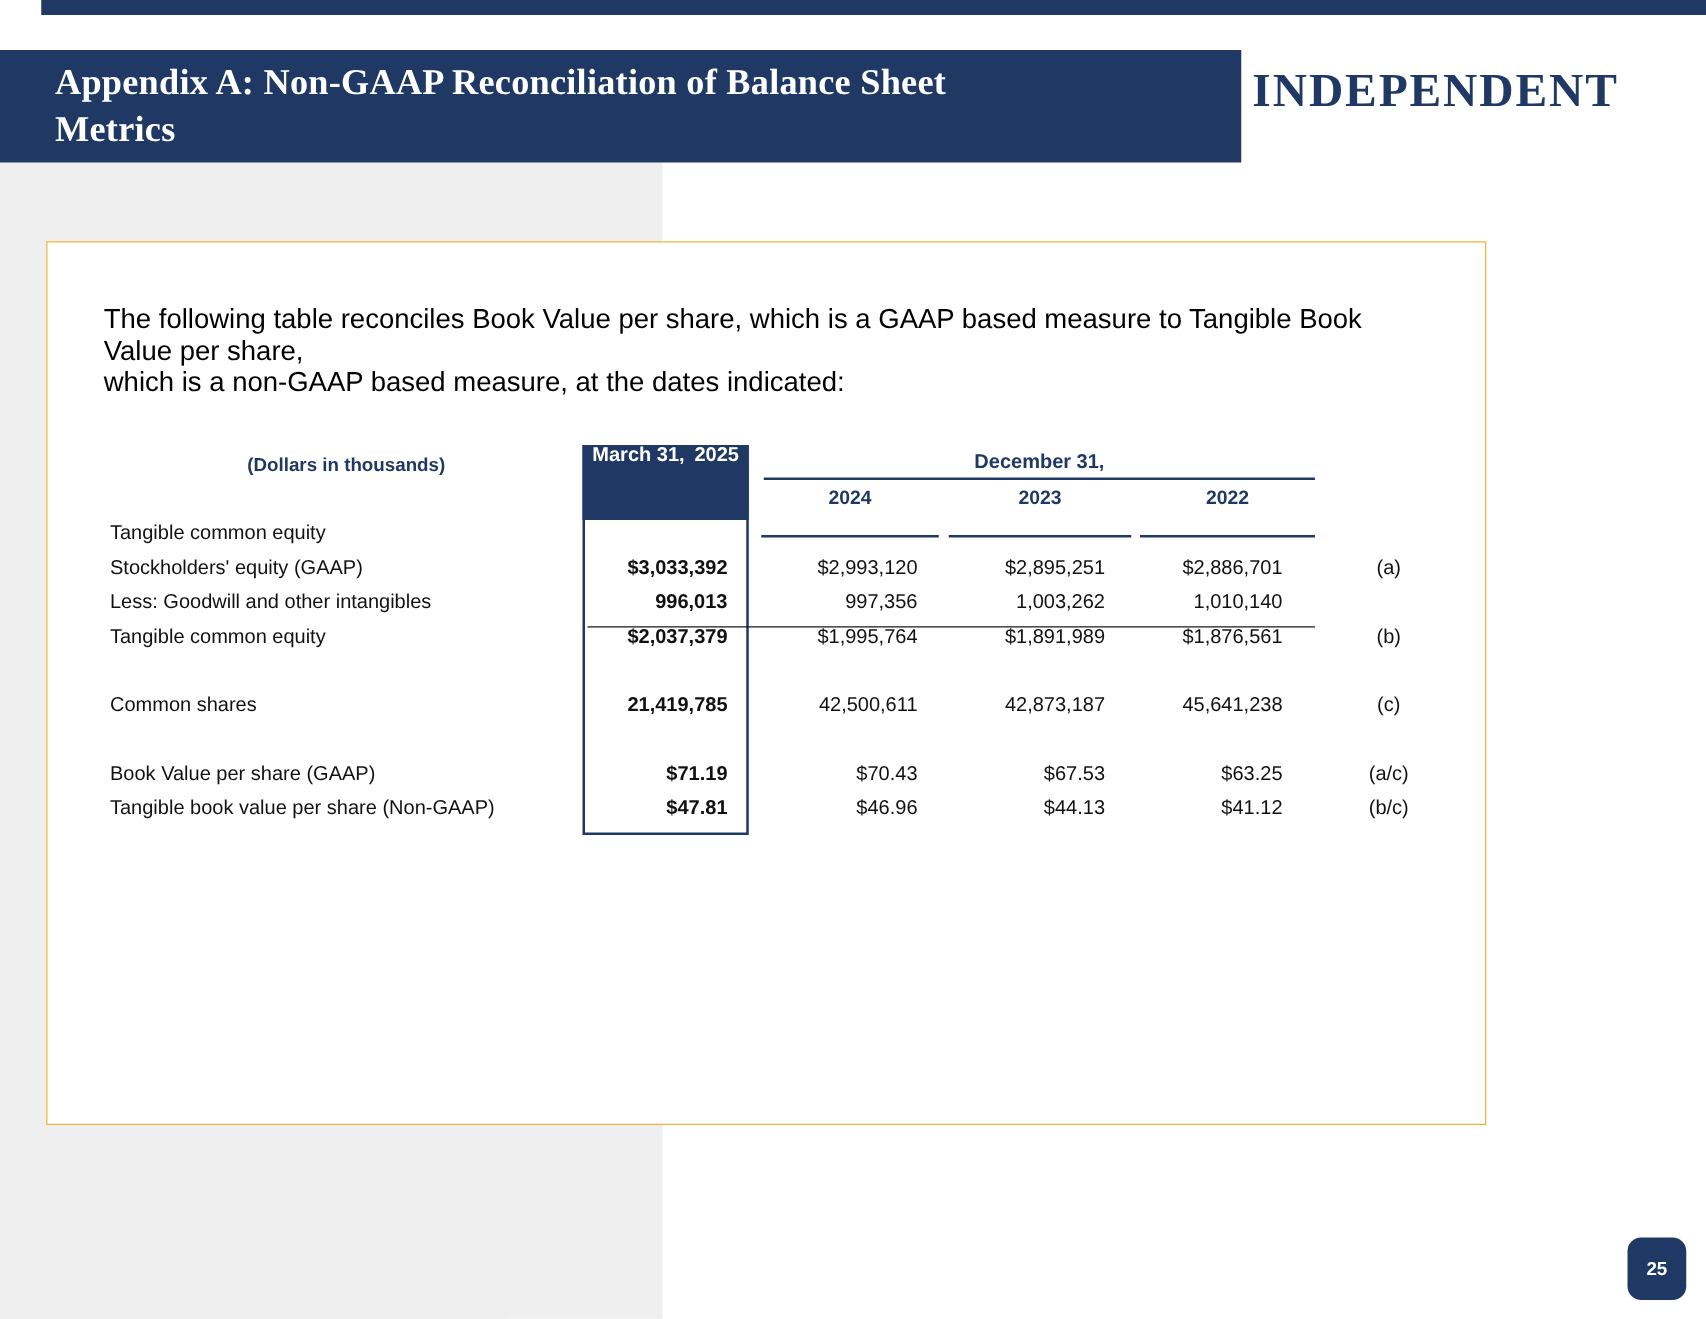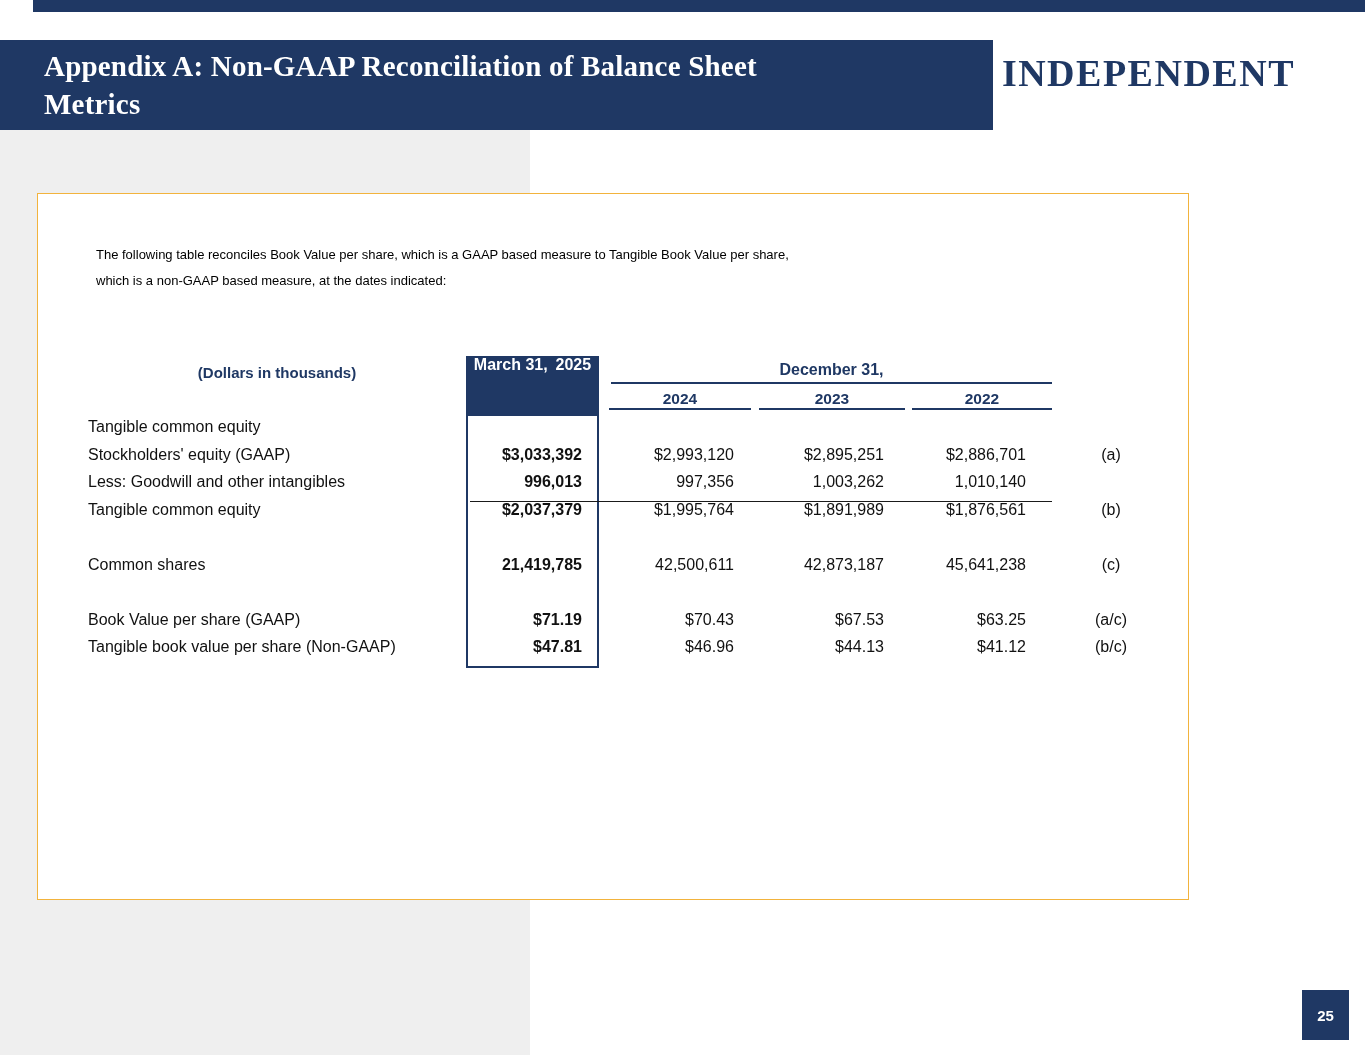--- a/index.html
+++ b/index.html
@@ -46,22 +46,22 @@
     color:var(--logo_gold); font-weight:bold; font-size:21px;
     letter-spacing:3px; line-height:26px;
   }
 
   
   .content-box {
     position:absolute; left:37px; top:193px; width:1152px; height:707px;
     background:#fff; border:1.5px solid var(--gold);
   }
   .intro {
-    position:absolute; left:58px; top:48px; width:1020px;
-    font-size:13px; line-height:25.5px; color:#000;
+    position:absolute; left:45px; top:48px; width:1020px;
+    font-size:22px; line-height:25.5px; color:#000;
   }
 
   
   .units-label {
     position:absolute; left:50px; top:170px; width:378px;
     text-align:center; color:var(--navy); font-weight:bold; font-size:15px;
   }
   .march-box {
     position:absolute; left:428px; top:162px; width:133px; height:312px;
     border:2px solid var(--navy);
@@ -73,21 +73,21 @@
     text-align:center;
   }
   .dec-header {
     position:absolute; left:573px; top:167px; width:441px;
     text-align:center; color:var(--navy); font-weight:bold; font-size:16px;
     padding-bottom:3px; border-bottom:2px solid var(--navy);
   }
   .year-h {
     position:absolute; top:196px; text-align:center;
     color:var(--navy); font-weight:bold; font-size:15.5px;
-    padding-bottom:0; border-bottom:2px solid var(--navy);
+    padding-bottom:20px; border-bottom:2px solid var(--navy);
   }
   .year-2024 { left:571px; width:142px; }
   .year-2023 { left:721px; width:146px; }
   .year-2022 { left:874px; width:140px; }
 
   
   .rows { position:absolute; left:50px; top:224px; width:1080px; }
   .trow { display:flex; align-items:flex-start; height:27.5px; font-size:16px; }
   .c { white-space:nowrap; overflow:visible; }
   .c0 { width:378px; text-align:left; }
@@ -99,21 +99,21 @@
 
   .subtotal-line {
     position:absolute; left:432px; top:306.5px; width:582px; height:0;
     border-top:1.5px solid #1a1a1a;
   }
 
   
   .page-num {
     position:absolute; left:1302px; top:990px; width:47px; height:50px;
     background:var(--navy); color:#fff; font-weight:bold; font-size:15px;
-    display:flex; align-items:center; justify-content:center;
+    display:flex; align-items:center; justify-content:center;border-radius:11px;
   }
 </style>
 </head>
 <body>
 
 <div class="top-strip"></div>
 <div class="gray-band"></div>
 
 <div class="header-bar">
   <div class="header-title">

